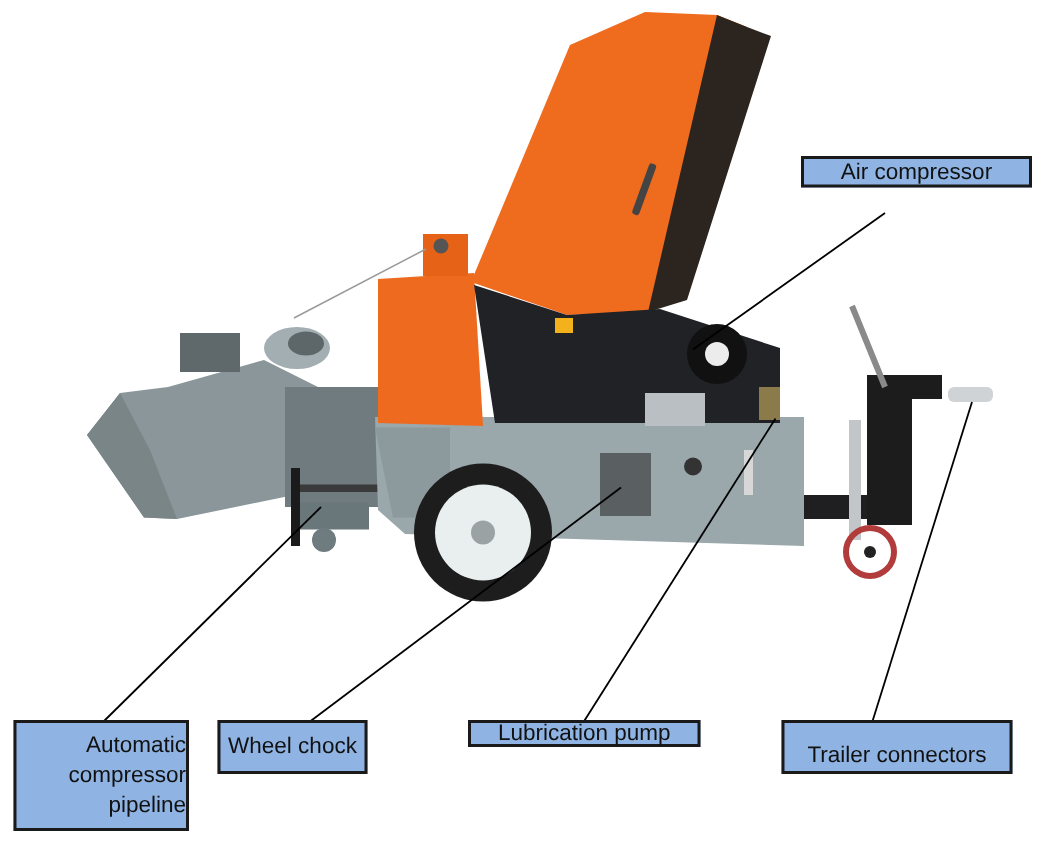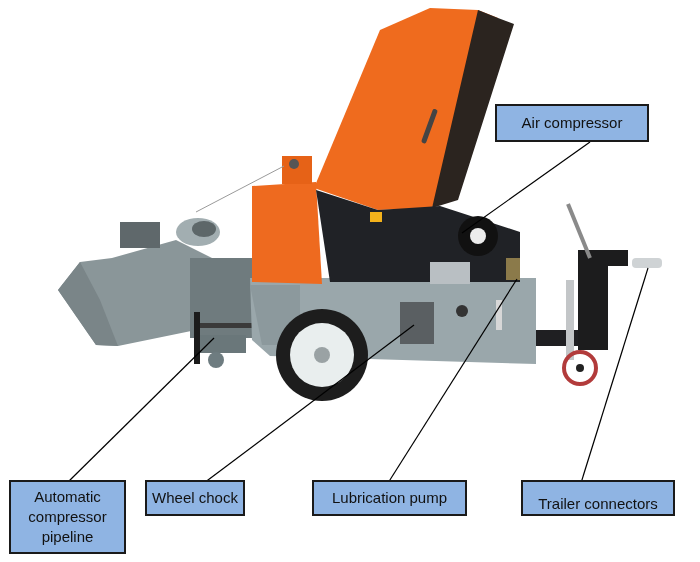--- a/index.html
+++ b/index.html
@@ -79,35 +79,35 @@
 
     <g>
       <line x1="590" y1="142" x2="462" y2="233" stroke="#000" stroke-width="1.2"></line>
       <line x1="67" y1="483" x2="214" y2="338" stroke="#000" stroke-width="1.2"></line>
       <line x1="204" y1="483" x2="414" y2="325" stroke="#000" stroke-width="1.2"></line>
       <line x1="388" y1="483" x2="517" y2="279" stroke="#000" stroke-width="1.2"></line>
       <line x1="581" y1="483" x2="648" y2="268" stroke="#000" stroke-width="1.2"></line>
     </g>
   </svg>
 
-  <div class="label-box" style="left:495px;top:104px;width:154px;height:38px;">
+  <div class="label-box" style="left:534px;top:104px;width:154px;height:21px;">
     <span>Air compressor</span>
   </div>
 
-  <div class="label-box" style="left:9px;top:480px;width:117px;height:74px;flex-direction:column;">
+  <div class="label-box" style="left:9px;top:480px;width:117px;height:74px;flex-direction:column;align-items:flex-end;">
     <span>Automatic</span>
     <span>compressor</span>
     <span>pipeline</span>
   </div>
 
   <div class="label-box" style="left:145px;top:480px;width:100px;height:36px;">
     <span>Wheel chock</span>
   </div>
 
-  <div class="label-box" style="left:312px;top:480px;width:155px;height:36px;">
+  <div class="label-box" style="left:312px;top:480px;width:155px;height:18px;">
     <span>Lubrication pump</span>
   </div>
 
   <div class="label-box" style="left:521px;top:480px;width:154px;height:36px;align-items:flex-end;">
     <span>Trailer connectors</span>
   </div>
 
 </div>
 
 </body></html>

